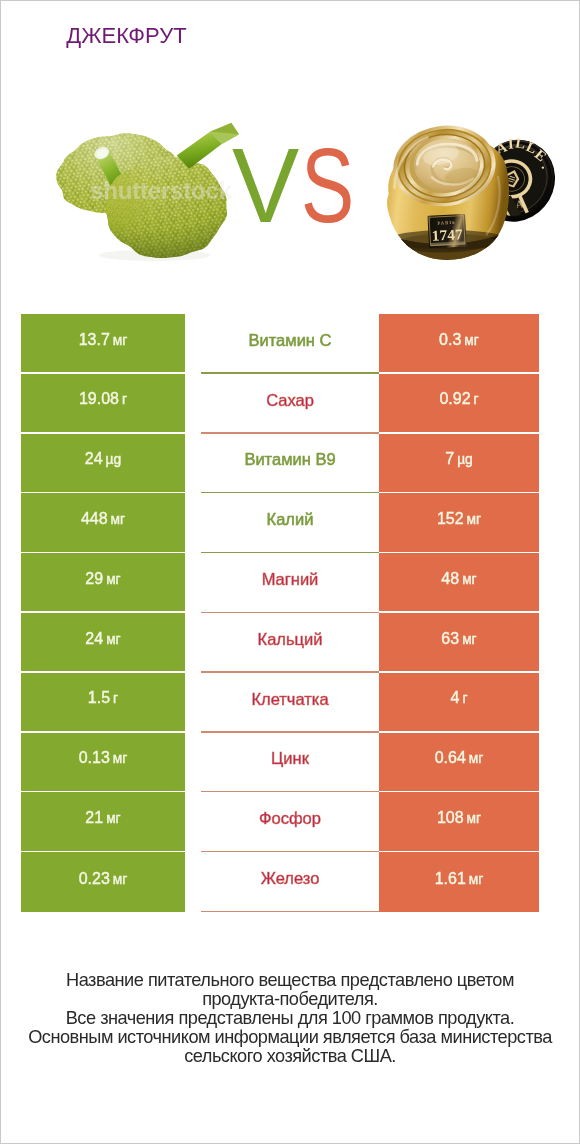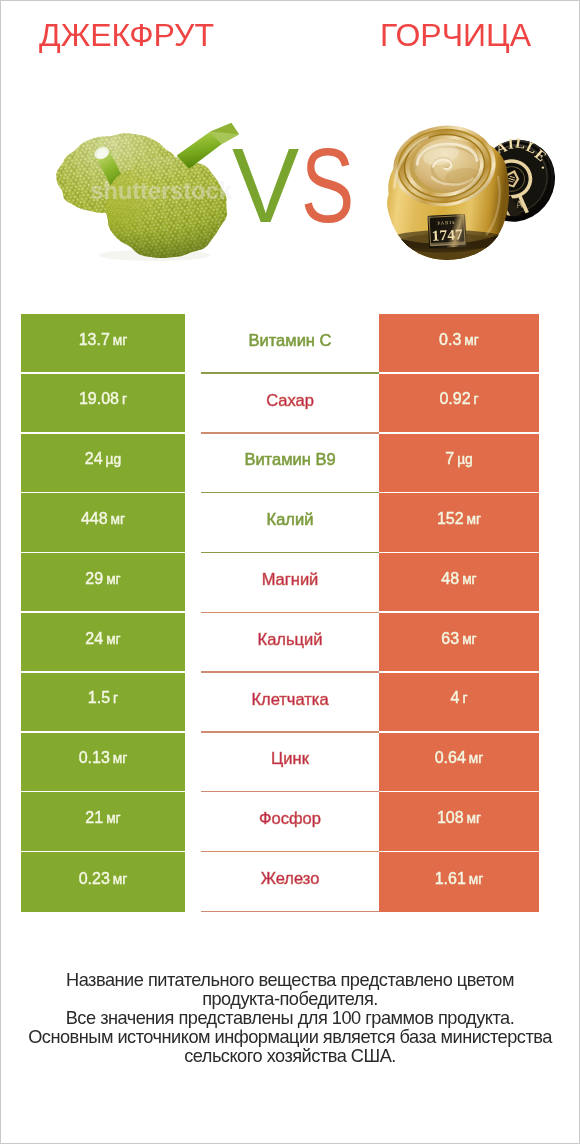--- a/index.html
+++ b/index.html
@@ -3,21 +3,21 @@
 <meta charset="utf-8">
 <style>
 html,body{margin:0;padding:0;background:#fff;}
 body{width:580px;height:1144px;overflow:hidden;
      font-family:"Liberation Sans",sans-serif;
      -webkit-font-smoothing:antialiased;}
 #page{position:relative;width:580px;height:1144px;box-sizing:border-box;
       border:1px solid #c9c9c9;background:#fff;overflow:hidden;}
 
 
-.title{position:absolute;top:19px;font-size:32px;color:#ef4444;font-weight:400;
+.title{position:absolute;top:19px;font-size:22px;color:#701a75;font-weight:400;
        text-align:center;white-space:nowrap;line-height:31px;}
 #title-left{left:0;width:251px;}
 #title-right{left:331px;width:247px;}
 
 
 .hero{position:absolute;left:0;top:0;width:578px;height:280px;}
 .svgimg{display:block;}
 #img-left{position:absolute;left:48px;top:114px;}
 #img-right{position:absolute;left:374px;top:115px;}
 .vs{position:absolute;top:132px;left:224px;width:146px;height:96px;
@@ -56,21 +56,20 @@
 #footer div{font-size:18.2px;line-height:19px;color:#2a2a2a;white-space:nowrap;
             letter-spacing:-0.5px;}
 </style>
 </head>
 <body>
 
 <div id="page">
 
   <div class="hero">
     <div class="title" id="title-left">ДЖЕКФРУТ</div>
-    <div class="title" id="title-right">ГОРЧИЦА</div>
 
     <div id="img-left">
         <svg class="svgimg" viewBox="0 0 200 155" width="192" height="149" xmlns="http://www.w3.org/2000/svg">
 <defs>
  <pattern id="f_jb" width="13.6" height="13.6" patternUnits="userSpaceOnUse" patternTransform="rotate(-8)">
    <rect width="13.6" height="13.6" fill="#8c9a1e"></rect>
    <path fill="#5c6806" d="M-1.32 -2.56a2 2 0 1 0 4 0a2 2 0 1 0 -4 0M3.53 -2.55a2.05 2.05 0 1 0 4.1 0a2.05 2.05 0 1 0 -4.1 0M7.05 -2.76a2.06 2.06 0 1 0 4.12 0a2.06 2.06 0 1 0 -4.12 0M12.51 -2.53a1.73 1.73 0 1 0 3.46 0a1.73 1.73 0 1 0 -3.46 0M0.85 0.42a1.9 1.9 0 1 0 3.8 0a1.9 1.9 0 1 0 -3.8 0M5.6 0.2a1.77 1.77 0 1 0 3.54 0a1.77 1.77 0 1 0 -3.54 0M9.65 0.97a1.99 1.99 0 1 0 3.98 0a1.99 1.99 0 1 0 -3.98 0M14.23 0.79a1.74 1.74 0 1 0 3.48 0a1.74 1.74 0 1 0 -3.48 0M-1.09 3.66a1.68 1.68 0 1 0 3.36 0a1.68 1.68 0 1 0 -3.36 0M3.66 3.75a1.77 1.77 0 1 0 3.54 0a1.77 1.77 0 1 0 -3.54 0M8.29 4.27a1.8 1.8 0 1 0 3.6 0a1.8 1.8 0 1 0 -3.6 0M12.69 4.06a1.95 1.95 0 1 0 3.9 0a1.95 1.95 0 1 0 -3.9 0M0.52 7.78a1.96 1.96 0 1 0 3.92 0a1.96 1.96 0 1 0 -3.92 0M6.01 7.69a1.8 1.8 0 1 0 3.6 0a1.8 1.8 0 1 0 -3.6 0M9.92 7.11a1.74 1.74 0 1 0 3.48 0a1.74 1.74 0 1 0 -3.48 0M14 7.27a1.92 1.92 0 1 0 3.84 0a1.92 1.92 0 1 0 -3.84 0M-1.87 10.93a1.82 1.82 0 1 0 3.64 0a1.82 1.82 0 1 0 -3.64 0M2.97 11.05a1.87 1.87 0 1 0 3.74 0a1.87 1.87 0 1 0 -3.74 0M7.44 10.82a1.96 1.96 0 1 0 3.92 0a1.96 1.96 0 1 0 -3.92 0M11.89 11.11a1.69 1.69 0 1 0 3.38 0a1.69 1.69 0 1 0 -3.38 0M1.32 14.41a1.69 1.69 0 1 0 3.38 0a1.69 1.69 0 1 0 -3.38 0M5.73 14.12a1.91 1.91 0 1 0 3.82 0a1.91 1.91 0 1 0 -3.82 0M9.53 13.82a1.75 1.75 0 1 0 3.5 0a1.75 1.75 0 1 0 -3.5 0M14.93 14.01a1.98 1.98 0 1 0 3.96 0a1.98 1.98 0 1 0 -3.96 0"></path>
    <path fill="#a4b330" d="M-2.36 -3.21a2.5 2.5 0 1 0 5 0a2.5 2.5 0 1 0 -5 0M2.46 -3.22a2.56 2.56 0 1 0 5.12 0a2.56 2.56 0 1 0 -5.12 0M5.98 -3.43a2.57 2.57 0 1 0 5.14 0a2.57 2.57 0 1 0 -5.14 0M11.6 -3.09a2.16 2.16 0 1 0 4.32 0a2.16 2.16 0 1 0 -4.32 0M-0.14 -0.2a2.37 2.37 0 1 0 4.74 0a2.37 2.37 0 1 0 -4.74 0M4.67 -0.37a2.21 2.21 0 1 0 4.42 0a2.21 2.21 0 1 0 -4.42 0M8.61 0.32a2.48 2.48 0 1 0 4.96 0a2.48 2.48 0 1 0 -4.96 0M13.32 0.23a2.17 2.17 0 1 0 4.34 0a2.17 2.17 0 1 0 -4.34 0M-1.97 3.11a2.1 2.1 0 1 0 4.2 0a2.1 2.1 0 1 0 -4.2 0M2.73 3.18a2.21 2.21 0 1 0 4.42 0a2.21 2.21 0 1 0 -4.42 0M7.36 3.69a2.24 2.24 0 1 0 4.48 0a2.24 2.24 0 1 0 -4.48 0M11.67 3.43a2.44 2.44 0 1 0 4.88 0a2.44 2.44 0 1 0 -4.88 0M-0.51 7.14a2.45 2.45 0 1 0 4.9 0a2.45 2.45 0 1 0 -4.9 0M5.06 7.1a2.25 2.25 0 1 0 4.5 0a2.25 2.25 0 1 0 -4.5 0M9.01 6.54a2.17 2.17 0 1 0 4.34 0a2.17 2.17 0 1 0 -4.34 0M12.99 6.65a2.4 2.4 0 1 0 4.8 0a2.4 2.4 0 1 0 -4.8 0M-2.82 10.34a2.27 2.27 0 1 0 4.54 0a2.27 2.27 0 1 0 -4.54 0M1.98 10.45a2.34 2.34 0 1 0 4.68 0a2.34 2.34 0 1 0 -4.68 0M6.41 10.19a2.45 2.45 0 1 0 4.9 0a2.45 2.45 0 1 0 -4.9 0M11 10.57a2.11 2.11 0 1 0 4.22 0a2.11 2.11 0 1 0 -4.22 0M0.43 13.87a2.11 2.11 0 1 0 4.22 0a2.11 2.11 0 1 0 -4.22 0M4.73 13.5a2.39 2.39 0 1 0 4.78 0a2.39 2.39 0 1 0 -4.78 0M8.6 13.25a2.19 2.19 0 1 0 4.38 0a2.19 2.19 0 1 0 -4.38 0M13.89 13.37a2.48 2.48 0 1 0 4.96 0a2.48 2.48 0 1 0 -4.96 0"></path>
    <path fill="#d5dd84" d="M-1.56 -3.96a1.05 1.05 0 1 0 2.1 0a1.05 1.05 0 1 0 -2.1 0M3.27 -3.98a1.08 1.08 0 1 0 2.16 0a1.08 1.08 0 1 0 -2.16 0M6.8 -4.2a1.08 1.08 0 1 0 2.16 0a1.08 1.08 0 1 0 -2.16 0M12.29 -3.74a0.91 0.91 0 1 0 1.82 0a0.91 0.91 0 1 0 -1.82 0M0.62 -0.91a1 1 0 1 0 2 0a1 1 0 1 0 -2 0M5.38 -1.04a0.93 0.93 0 1 0 1.86 0a0.93 0.93 0 1 0 -1.86 0M9.41 -0.42a1.04 1.04 0 1 0 2.08 0a1.04 1.04 0 1 0 -2.08 0M14.02 -0.42a0.91 0.91 0 1 0 1.82 0a0.91 0.91 0 1 0 -1.82 0M-1.3 2.48a0.88 0.88 0 1 0 1.76 0a0.88 0.88 0 1 0 -1.76 0M3.44 2.51a0.93 0.93 0 1 0 1.86 0a0.93 0.93 0 1 0 -1.86 0M8.07 3.01a0.94 0.94 0 1 0 1.88 0a0.94 0.94 0 1 0 -1.88 0M12.45 2.7a1.02 1.02 0 1 0 2.04 0a1.02 1.02 0 1 0 -2.04 0M0.28 6.41a1.03 1.03 0 1 0 2.06 0a1.03 1.03 0 1 0 -2.06 0M5.79 6.43a0.94 0.94 0 1 0 1.88 0a0.94 0.94 0 1 0 -1.88 0M9.71 5.89a0.91 0.91 0 1 0 1.82 0a0.91 0.91 0 1 0 -1.82 0M13.75 5.93a1.01 1.01 0 1 0 2.02 0a1.01 1.01 0 1 0 -2.02 0M-2.09 9.66a0.95 0.95 0 1 0 1.9 0a0.95 0.95 0 1 0 -1.9 0M2.74 9.74a0.98 0.98 0 1 0 1.96 0a0.98 0.98 0 1 0 -1.96 0M7.2 9.45a1.03 1.03 0 1 0 2.06 0a1.03 1.03 0 1 0 -2.06 0M11.67 9.93a0.89 0.89 0 1 0 1.78 0a0.89 0.89 0 1 0 -1.78 0M1.1 13.23a0.89 0.89 0 1 0 1.78 0a0.89 0.89 0 1 0 -1.78 0M5.5 12.78a1 1 0 1 0 2 0a1 1 0 1 0 -2 0M9.3 12.59a0.92 0.92 0 1 0 1.84 0a0.92 0.92 0 1 0 -1.84 0M14.68 12.62a1.04 1.04 0 1 0 2.08 0a1.04 1.04 0 1 0 -2.08 0"></path>
  </pattern>

